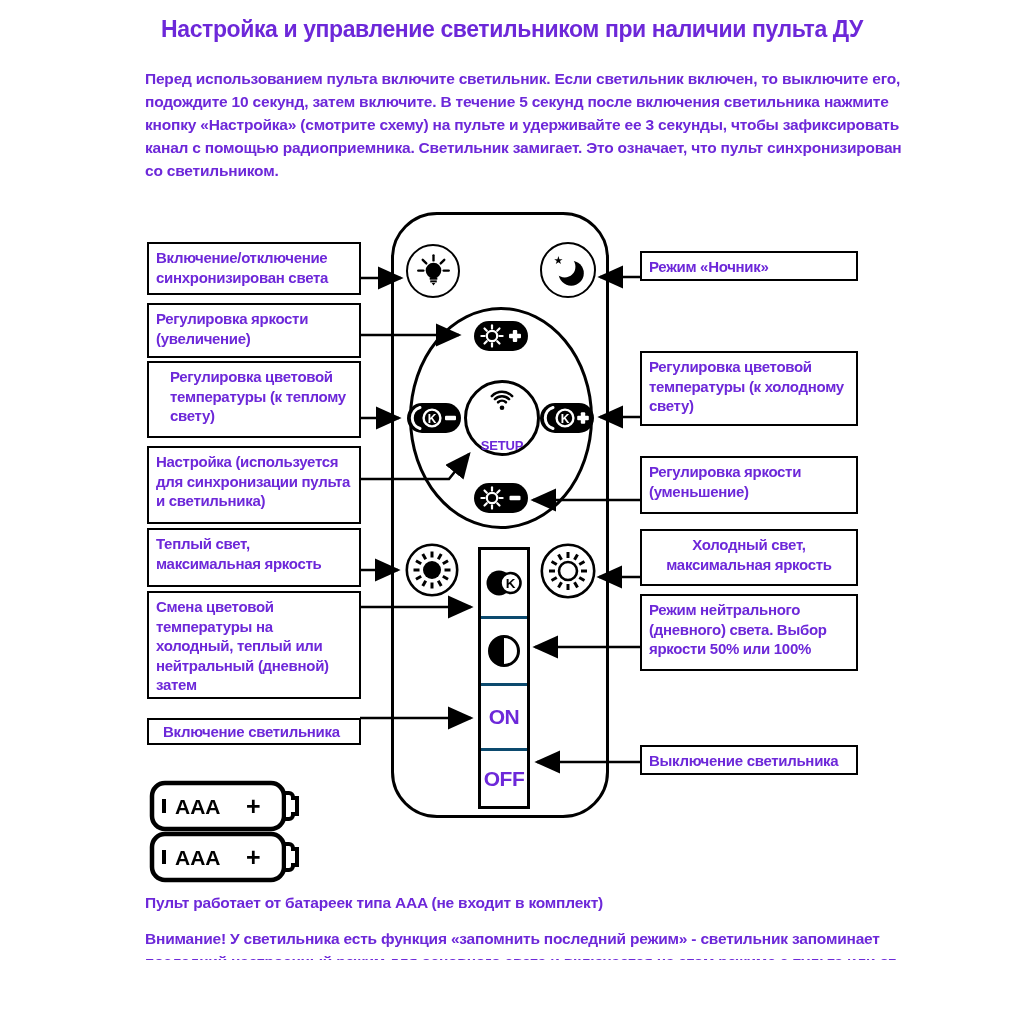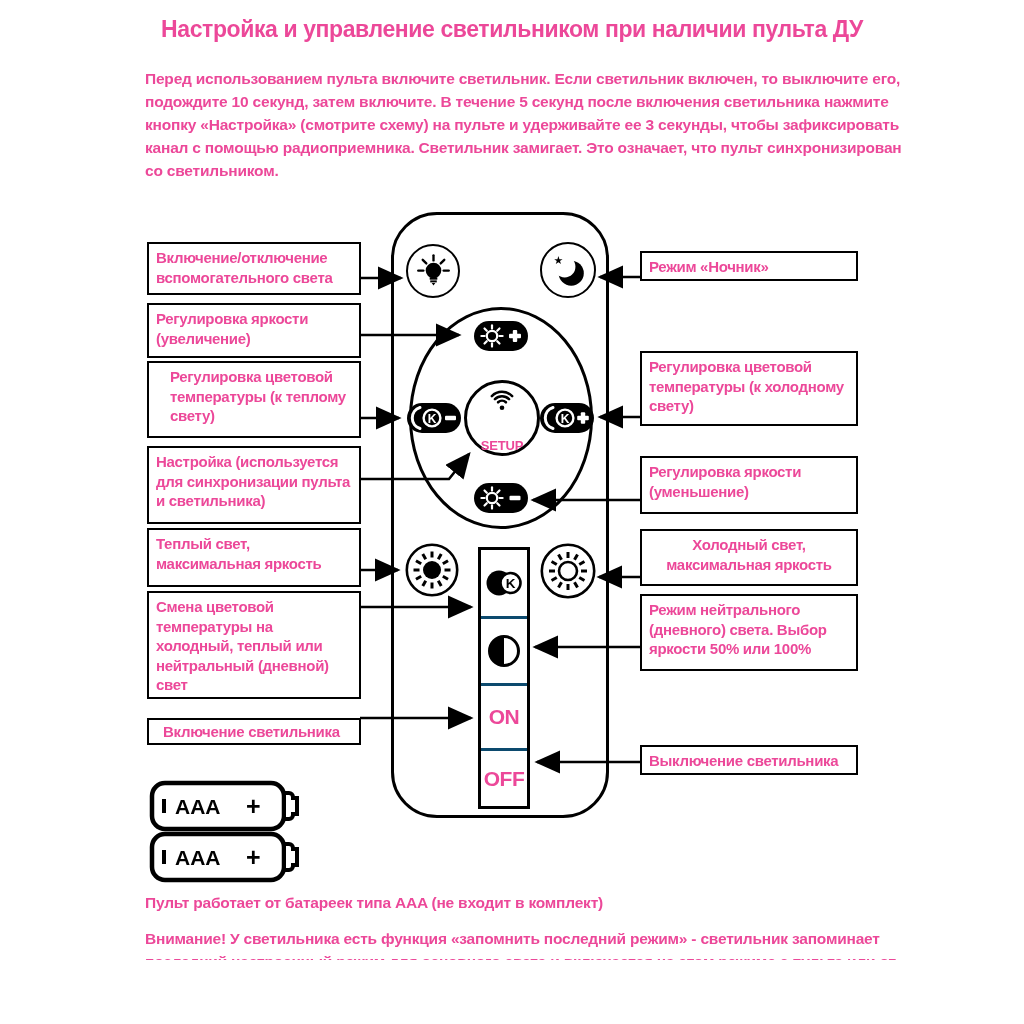--- a/index.html
+++ b/index.html
@@ -1,18 +1,18 @@
 <!DOCTYPE html>
 <html><head>
 <meta charset="utf-8">
 <style>
   html,body{margin:0;padding:0;background:#fff;}
   .page{
     position:relative;width:1024px;height:960px;background:#fff;overflow:hidden;
-    font-family:"Liberation Sans","DejaVu Sans",sans-serif;color:#ec4899;
+    font-family:"Liberation Sans","DejaVu Sans",sans-serif;color:#6d28d9;
   }
   .page-title{
     position:absolute;top:16px;left:0;width:1024px;text-align:center;
     font-size:23px;font-weight:bold;letter-spacing:-0.4px;white-space:nowrap;
   }
   .para{
     position:absolute;font-size:15.5px;font-weight:bold;line-height:23px;letter-spacing:-0.2px;
   }
   .intro{left:145px;top:67px;width:762px;}
   .battery-note{left:145px;top:891px;width:700px;}
@@ -237,26 +237,26 @@
       <line x1="360" y1="718" x2="471" y2="718" marker-end="url(#ah)"></line>
       <line x1="640" y1="277" x2="600" y2="277" marker-end="url(#ah)"></line>
       <line x1="640" y1="417" x2="600" y2="417" marker-end="url(#ah)"></line>
       <line x1="640" y1="500" x2="533" y2="500" marker-end="url(#ah)"></line>
       <line x1="640" y1="577" x2="599" y2="577" marker-end="url(#ah)"></line>
       <line x1="640" y1="647" x2="535" y2="647" marker-end="url(#ah)"></line>
       <line x1="640" y1="762" x2="537" y2="762" marker-end="url(#ah)"></line>
     </g>
   </svg>
 
-  <div class="box" style="left:147px;top:242px;width:214px;height:53px;">Включение/отключение вспомогательного света</div>
+  <div class="box" style="left:147px;top:242px;width:214px;height:53px;">Включение/отключение синхронизирован света</div>
   <div class="box" style="left:147px;top:303px;width:214px;height:55px;">Регулировка яркости (увеличение)</div>
   <div class="box" style="left:147px;top:361px;width:214px;height:77px;padding-left:21px;">Регулировка цветовой температуры (к теплому свету)</div>
   <div class="box" style="left:147px;top:446px;width:214px;height:78px;">Настройка (используется для синхронизации пульта и светильника)</div>
   <div class="box" style="left:147px;top:528px;width:214px;height:59px;">Теплый свет, максимальная яркость</div>
-  <div class="box" style="left:147px;top:591px;width:214px;height:108px;">Смена цветовой температуры на холодный, теплый или нейтральный (дневной) свет</div>
+  <div class="box" style="left:147px;top:591px;width:214px;height:108px;">Смена цветовой температуры на холодный, теплый или нейтральный (дневной) затем</div>
   <div class="box" style="left:147px;top:718px;width:214px;height:27px;padding:2px 14px;">Включение светильника</div>
 
   <div class="box" style="left:640px;top:251px;width:218px;height:30px;">Режим «Ночник»</div>
   <div class="box" style="left:640px;top:351px;width:218px;height:75px;">Регулировка цветовой температуры (к холодному свету)</div>
   <div class="box" style="left:640px;top:456px;width:218px;height:58px;">Регулировка яркости (уменьшение)</div>
   <div class="box" style="left:640px;top:529px;width:218px;height:57px;text-align:center;">Холодный свет, максимальная яркость</div>
   <div class="box" style="left:640px;top:594px;width:218px;height:77px;">Режим нейтрального (дневного) света. Выбор яркости 50% или 100%</div>
   <div class="box" style="left:640px;top:745px;width:218px;height:30px;">Выключение светильника</div>
 
   <div class="battery" style="left:149px;top:779px;">

